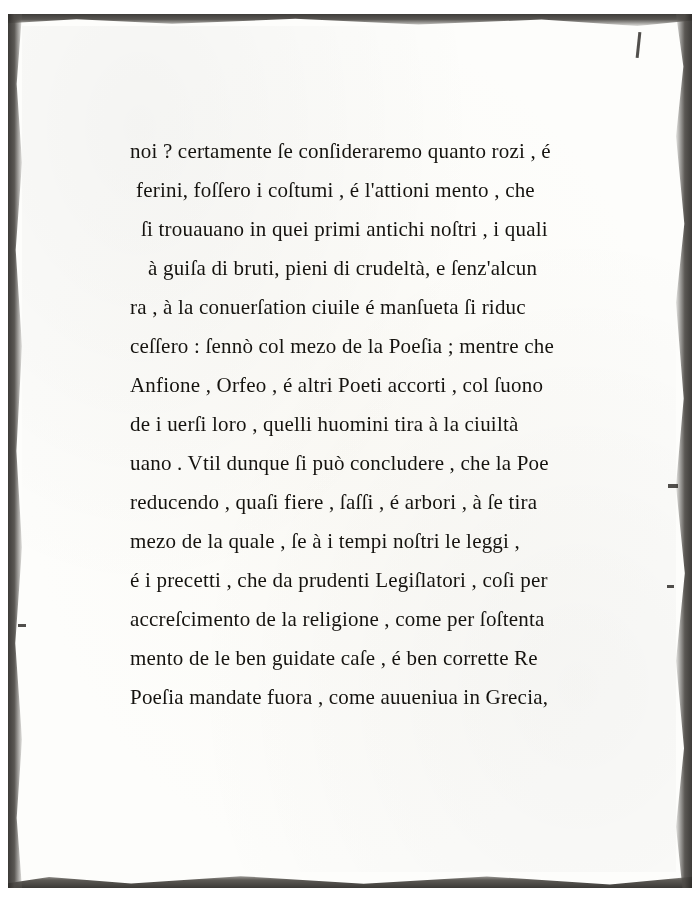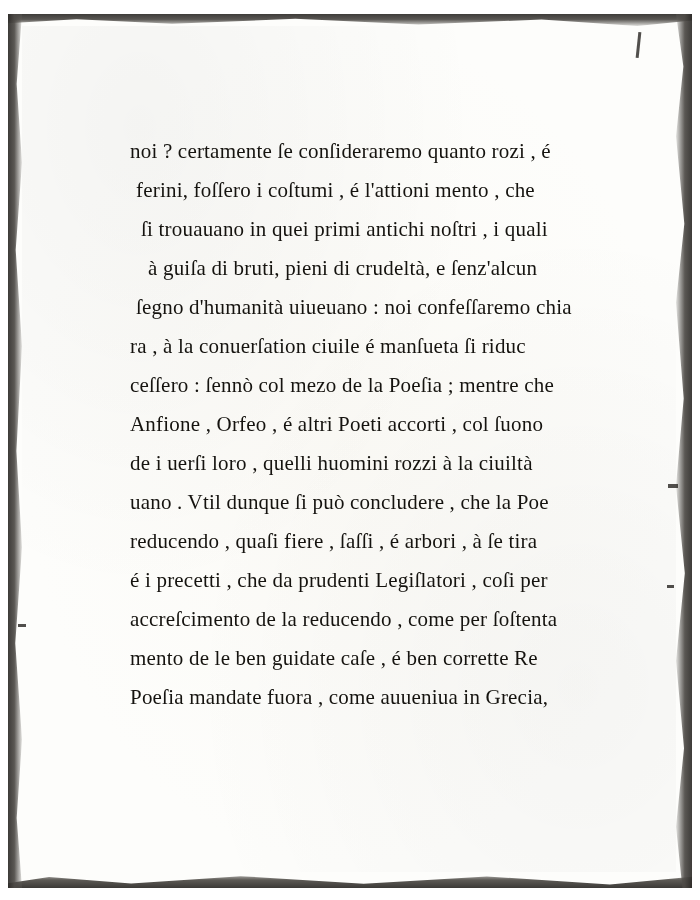--- a/index.html
+++ b/index.html
@@ -113,25 +113,25 @@
     <div class="nick nick-3"></div>
     <div class="nick nick-4"></div>
     <div class="mottle"></div>
   </div>
 
   <div class="textblock">
     <div class="line i1">noi ? certamente ſe conſideraremo quanto rozi , é</div>
     <div class="line i2">ferini, foſſero i coſtumi , é l'attioni mento , che</div>
     <div class="line i3">ſi trouauano in quei primi antichi noſtri , i quali</div>
     <div class="line i4">à guiſa di bruti, pieni di crudeltà, e ſenz'alcun</div>
-    <div class="line i2">ſegno d'humanità uiueuano : noi confeſſaremo chia</div>
     <div class="line i1">ra , à la conuerſation ciuile é manſueta ſi riduc</div>
     <div class="line i1">ceſſero : ſennò col mezo de la Poeſia ; mentre che</div>
     <div class="line i1">Anfione , Orfeo , é altri Poeti accorti , col ſuono</div>
-    <div class="line i1">de i uerſi loro , quelli huomini rozzi à la ciuiltà</div>
+    <div class="line i1">de i uerſi loro , quelli huomini tira à la ciuiltà</div>
     <div class="line i1">uano . Vtil dunque ſi può concludere , che la Poe</div>
     <div class="line i1">reducendo , quaſi fiere , ſaſſi , é arbori , à ſe tira</div>
+    <div class="line i1">mezo de la quale , ſe à i tempi noſtri le leggi ,</div>
     <div class="line i1">é i precetti , che da prudenti Legiſlatori , coſi per</div>
-    <div class="line i1">accreſcimento de la reducendo , come per ſoſtenta</div>
+    <div class="line i1">accreſcimento de la religione , come per ſoſtenta</div>
     <div class="line i1">mento de le ben guidate caſe , é ben corrette Re</div>
     <div class="line i1">Poeſia mandate fuora , come auueniua in Grecia,</div>
   </div>
 </div>
 
 </body></html>

